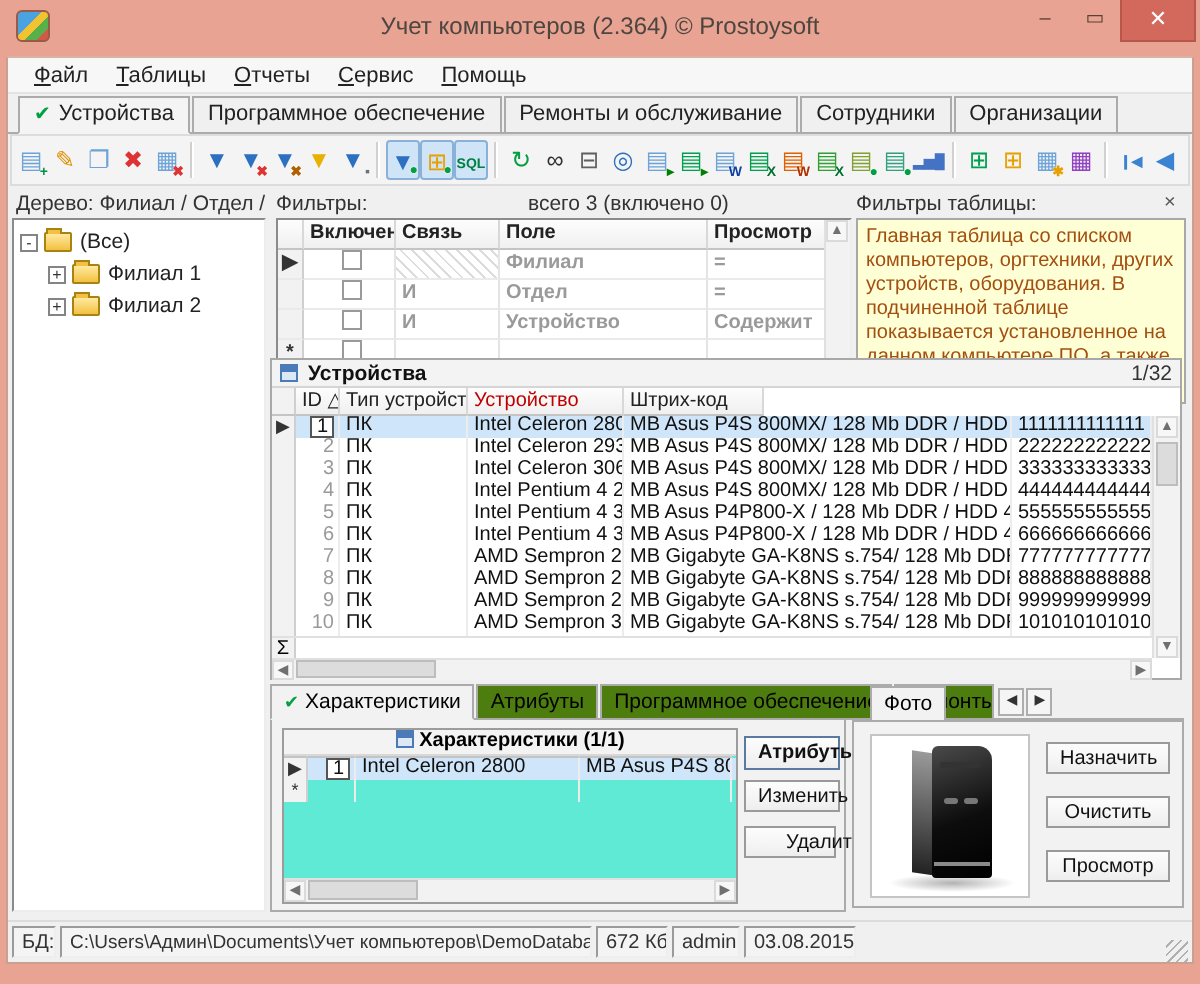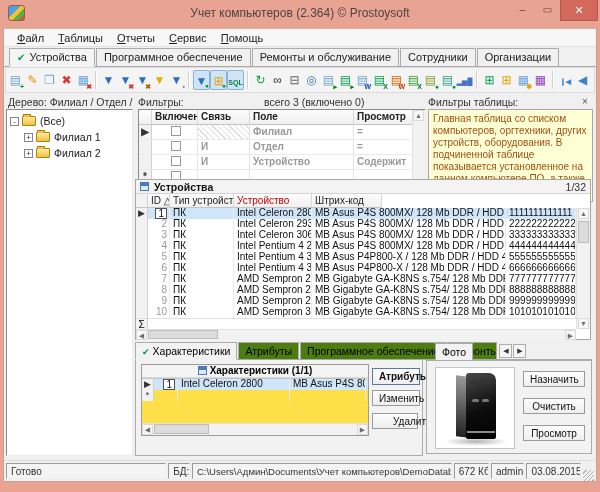--- a/index.html
+++ b/index.html
@@ -78,21 +78,21 @@
   .subtabs{position:absolute;left:131px;top:313px;width:457px;height:18px;border-bottom:1px solid #ababab;display:flex;align-items:flex-end;}
   .subtab{font-size:10.5px;background:#4d7c0f;border:1px solid #ababab;border-bottom:none;padding:2px 6px;margin-right:1px;height:17px;white-space:nowrap;overflow:hidden;position:relative;}
   .subtab.active{background:#f2f2f2;height:18px;margin-bottom:-1px;border-bottom:1px solid #f2f2f2;}
   .subtab.clip{width:50px;}
   .subtab .check{color:#00a040;font-size:9px;margin-right:3px;}
   .spin{width:13px;height:14px;background:#f5f5f5;border:1px solid #adadad;font-size:7px;line-height:12px;text-align:center;color:#333;margin-left:1px;margin-bottom:1px;}
   .phototab{position:absolute;left:300px;bottom:-1px;}
   
   .left-panel{position:absolute;left:131px;top:331px;width:288px;height:96px;background:#f2f2f2;border:1px solid #ababab;border-top:none;}
   .right-panel{position:absolute;left:422px;top:331px;width:166px;height:94px;background:#f2f2f2;border:1px solid #ababab;}
-  .char-table{position:absolute;left:5px;top:4px;width:228px;height:72px;background:#fde047;border:1px solid #9c9c9c;}
+  .char-table{position:absolute;left:5px;top:4px;width:228px;height:88px;background:#5eead4;border:1px solid #9c9c9c;}
   .ct-title{position:absolute;left:0;top:0;width:100%;height:13px;background:#f3f3f3;border-bottom:1px solid #d8d8d8;text-align:center;font-size:10px;font-weight:bold;}
   .ct-title .win-mini-icon{position:static;display:inline-block;vertical-align:-1px;margin-right:3px;}
   .btn{position:absolute;background:linear-gradient(#fdfdfd,#eee);border:1px solid #9a9a9a;font-size:10px;text-align:center;color:#111;font-family:"Liberation Sans",sans-serif;}
   .btn.default{font-weight:bold;border-color:#5a7aa0;}
   
   .photo-box{position:absolute;left:8px;top:6px;width:80px;height:82px;background:#fff;border:1px solid #c4c4c4;}
   .tower{position:absolute;left:20px;top:5px;width:42px;height:66px;}
   .tower .side{position:absolute;left:0;top:3px;width:12px;height:61px;background:linear-gradient(#9a9a9a,#222);transform:skewY(8deg);}
   .tower .front{position:absolute;left:10px;top:0;width:30px;height:66px;background:linear-gradient(160deg,#4a4a4a,#0d0d0d 55%,#000);border-radius:3px 7px 2px 2px;}
   .tower .slot{position:absolute;left:14px;top:8px;width:20px;height:3px;background:#333;border-radius:1px;}
@@ -408,21 +408,20 @@
             <div class="btn2"></div>
             <div class="trim"></div>
         </div>
       </div>
       <button class="btn" style="left:96px;top:10px;width:62px;height:16px;">Назначить</button>
       <button class="btn" style="left:96px;top:37px;width:62px;height:16px;">Очистить</button>
       <button class="btn" style="left:96px;top:64px;width:62px;height:16px;">Просмотр</button>
     </div>
 
     <div class="statusbar">
-      <span class="st-cell" style="width:164px;">Готово</span>
       <span class="st-cell" style="width:22px;">БД:</span>
       <span class="st-cell" style="width:266px;font-size:9.5px;">C:\Users\Админ\Documents\Учет компьютеров\DemoDatabase.mdb</span>
       <span class="st-cell" style="width:36px;">672 Кб</span>
       <span class="st-cell" style="width:34px;">admin</span>
       <span class="st-cell" style="width:56px;text-align:center;">03.08.2015</span>
       <span class="grip"></span>
     </div>
   </div>
 </div>
 

